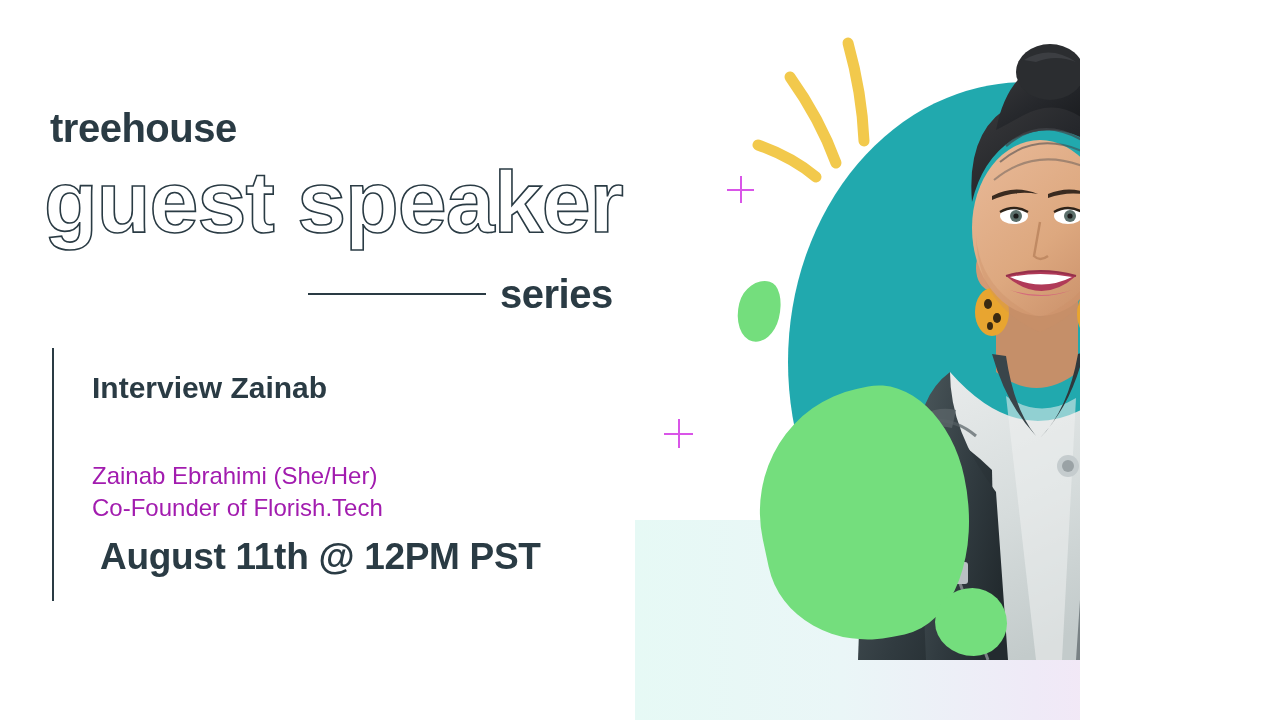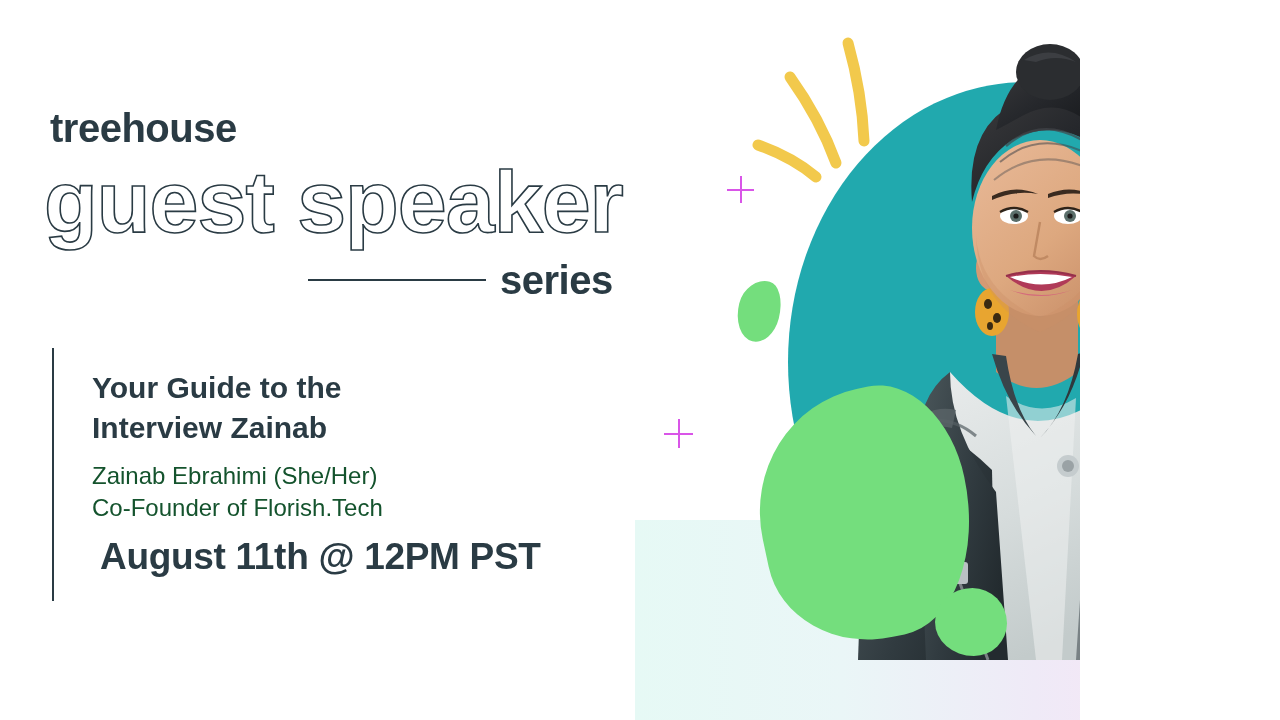--- a/index.html
+++ b/index.html
@@ -69,38 +69,38 @@
     font-size:40px;font-weight:700;letter-spacing:-0.5px;
     color:#2A3B44;line-height:1;
   }
   .headline-outline{
     position:absolute;left:44px;top:158px;
     font-size:88px;font-weight:700;letter-spacing:-1px;line-height:1;
     color:transparent;
     -webkit-text-stroke:1.6px #2A3B44;
     text-stroke:1.6px #2A3B44;
   }
-  .series-row{position:absolute;left:308px;top:258px;width:330px;height:48px;}
+  .series-row{position:absolute;left:308px;top:272px;width:330px;height:48px;}
   .series-rule{
     position:absolute;left:0;top:21px;width:178px;height:2px;background:#2A3B44;
   }
   .series-word{
     position:absolute;left:192px;top:0;
     font-size:40px;font-weight:700;letter-spacing:-0.5px;color:#2A3B44;line-height:1.1;
   }
 
   .vrule{position:absolute;left:52px;top:348px;width:2px;height:253px;background:#2A3B44;}
 
   .talk-title{
     position:absolute;left:92px;top:368px;width:470px;
     font-size:30px;font-weight:700;line-height:1.32;color:#2A3B44;
   }
   .speaker-lines{
     position:absolute;left:92px;top:460px;width:480px;
-    font-size:24px;font-weight:400;line-height:1.33;color:#14532d;
+    font-size:24px;font-weight:400;line-height:1.33;color:#a21caf;
   }
   .datetime{
     position:absolute;left:92px;top:536px;
     font-size:37px;font-weight:700;letter-spacing:-0.3px;color:#2A3B44;line-height:1.15;margin-left:8px;
   }
 </style>
 </head>
 <body>
 
 <div id="stage">
@@ -232,21 +232,20 @@
   <div class="headline-outline">guest speaker</div>
 
   <div class="series-row">
     <div class="series-rule"></div>
     <div class="series-word">series</div>
   </div>
 
   <div class="vrule"></div>
 
   <div class="talk-title">
-    <div>Your Guide to the</div>
     <div>Interview Zainab</div>
   </div>
 
   <div class="speaker-lines">
     <div>Zainab Ebrahimi (She/Her)</div>
     <div>Co-Founder of Florish.Tech</div>
   </div>
 
   <div class="datetime">August 11th @ 12PM PST</div>
 

